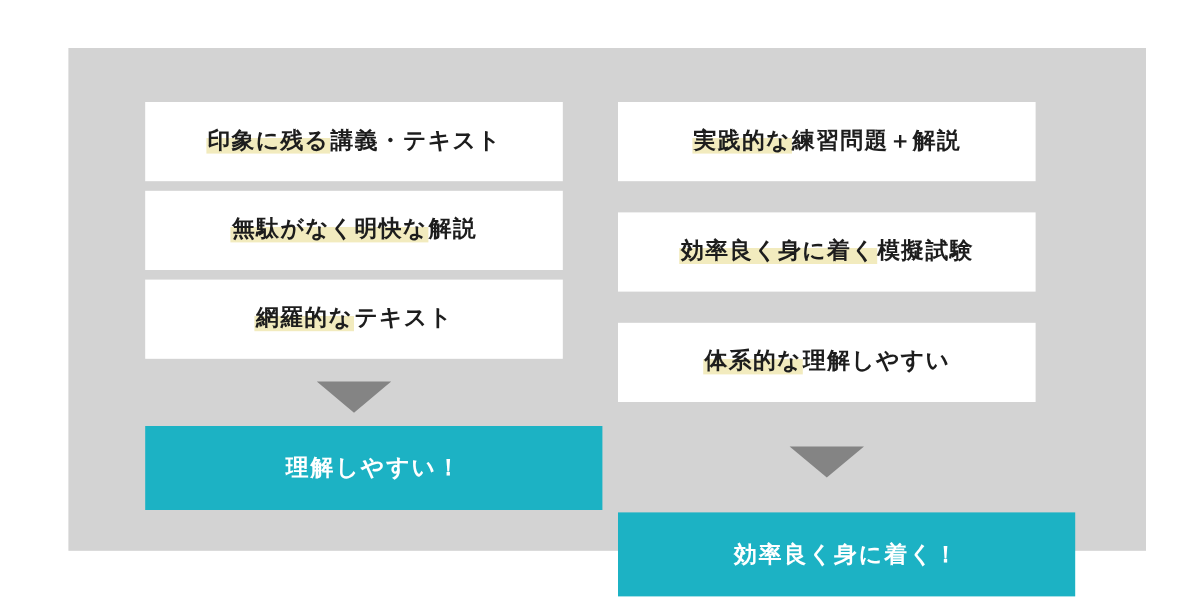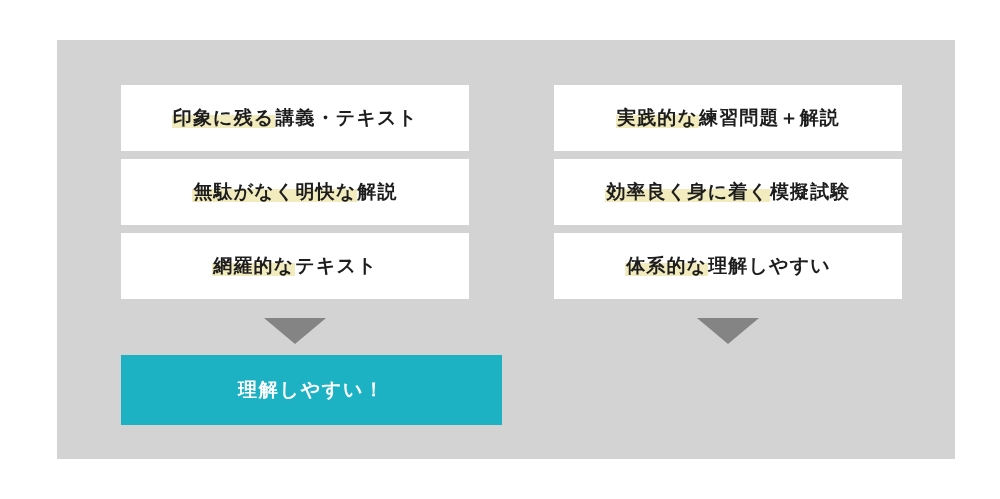--- a/index.html
+++ b/index.html
@@ -34,21 +34,21 @@
 
   
   .column {
     position: absolute;
     top: 85px;
     width: 348px;
     display: flex;
     flex-direction: column;
   }
   .column.left  { left: 121px; }
-  .column.right { left: 554px; }
+  .column.right { left: 515px; gap: 18px; }
 
   
   .card {
     box-sizing: border-box;
     width: 348px;
     height: 66px;
     background: #ffffff;
     margin-bottom: 8px;
     display: flex;
     align-items: center;
@@ -145,15 +145,18 @@
     </div>
 
     <div class="card">
       <span class="card-text"><span class="hl">体系的な</span><span>理解しやすい</span></span>
     </div>
 
     <div class="arrow-wrap">
       <div class="arrow"></div>
     </div>
 
+    <div class="banner">
+      <span class="banner-text">効率良く身に着く！</span>
+    </div>
   </div>
 
 </div>
 
 </body></html>

